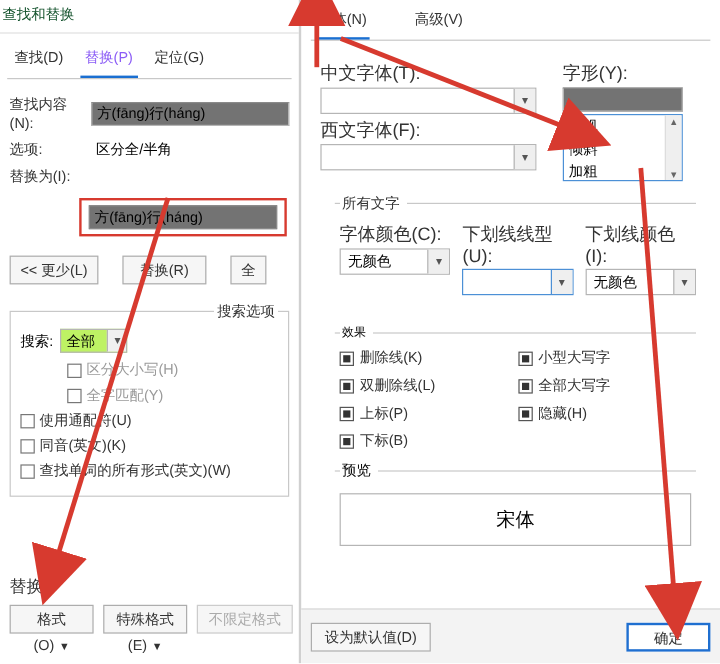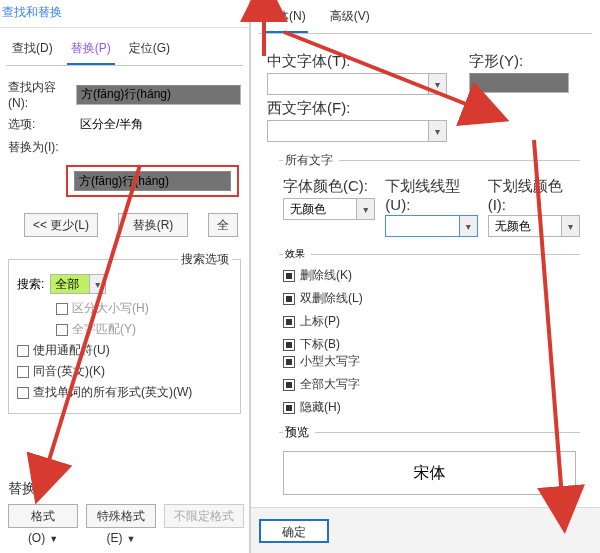--- a/index.html
+++ b/index.html
@@ -21,21 +21,21 @@
   .left-dlg {
     position: absolute;
     left: 0; top: 0;
     width: 250px;
     height: 553px;
     border-right: 1px solid #d0d0d0;
     background: #fff;
   }
   .left-title {
     font-size: 12px;
-    color: #3b82f6;
+    color: #14532d;
     padding: 4px 6px 6px 2px;
     border-bottom: 1px solid #e0e0e0;
   }
   .tabs {
     display: flex;
     gap: 10px;
     padding: 8px 8px 0 8px;
   }
   .tab {
     font-size: 12px;
@@ -82,21 +82,21 @@
     border: 1px solid #adadad;
     background: #f6f6f6;
     font-size: 12px;
     color: #333;
     padding: 0 8px;
     cursor: pointer;
   }
   .btn-row {
     display: flex;
     gap: 20px;
-    padding: 10px 8px 8px 24px;
+    padding: 10px 8px 8px 8px;
   }
   fieldset.search-opts {
     margin: 6px 8px 8px 8px;
     border: 1px solid #c8c8c8;
     padding: 6px 8px 8px 8px;
     position: relative;
   }
   fieldset.search-opts legend {
     font-size: 12px;
     color: #333;
@@ -155,21 +155,21 @@
   .right-dlg {
     position: absolute;
     left: 250px; top: 0;
     width: 350px;
     height: 553px;
     background: #fff;
     padding-top: 4px;
     border-left: 1px solid #d0d0d0;
   }
   .rtabs {
-    display: flex; gap: 20px;
+    display: flex; gap: 36px;
     padding: 0 12px;
   }
   .rtab {
     font-size: 12px;
     padding: 4px 2px 6px 2px;
     color: #333;
     border-bottom: 2px solid transparent;
     cursor: pointer;
   }
   .rtab.active { border-bottom: 2px solid #1a6fd1; }
@@ -215,21 +215,21 @@
   .scrollbit::before {
     content: "▴"; position: absolute; top: 0; left: 0; right: 0;
     text-align: center; font-size: 9px; color: #666;
   }
   .scrollbit::after {
     content: "▾"; position: absolute; bottom: 0; left: 0; right: 0;
     text-align: center; font-size: 9px; color: #666;
   }
 
   fieldset.alltext {
-    margin: 10px 8px 10px 12px;
+    margin: 10px 8px 24px 12px;
     border: none;
     border-top: 1px solid #c8c8c8;
     padding: 0 0 0 4px;
   }
   fieldset.alltext legend { font-size: 12px; color: #333; padding-right: 6px; }
 
   .colorsel-row { display: flex; gap: 10px; margin-top: 4px; }
   .colorsel-col { flex: 1; }
   .small-sel {
     height: 22px; width: 100%;
@@ -248,21 +248,21 @@
   }
   .small-sel.blue .arrowbtn { border-left-color: #4c90d6; }
 
   fieldset.effects {
     margin: 4px 8px 8px 12px;
     border: none;
     border-top: 1px solid #c8c8c8;
     padding: 6px 0 0 4px;
   }
   fieldset.effects legend { font-size: 10px; padding-right: 6px; }
-  .eff-row { display: flex; flex-direction: column; }
+  .eff-row { display: flex; }
   .eff-col { flex: 1; display: flex; flex-direction: column; gap: 6px; }
   .tri-cb {
     width: 12px; height: 12px;
     border: 1px solid #555;
     background: #fff;
     position: relative;
     display: inline-block;
     margin-right: 5px;
   }
   .tri-cb::after { 
@@ -408,20 +408,26 @@
             <span class="arrowbtn">▾</span>
           </div>
           <div class="section-lbl" style="">西文字体(F):</div>
           <div class="rselect">
             <span class="arrowbtn">▾</span>
           </div>
         </div>
         <div style="width:100px">
           <div class="section-lbl">字形(Y):</div>
           <input class="text-input" style="height: 20px; width: 100%;" type="text">
+          <div class="listbox blue" style="margin-top:2px">
+            <div class="item">常规</div>
+            <div class="item">倾斜</div>
+            <div class="item">加粗</div>
+            <div class="scrollbit"></div>
+          </div>
         </div>
       </div>
 
       <fieldset class="alltext">
         <legend>所有文字</legend>
         <div class="colorsel-row">
           <div class="colorsel-col">
             <div class="section-lbl">字体颜色(C):</div>
             <div class="small-sel">
               <span>无颜色</span>
@@ -482,20 +488,21 @@
         </div>
       </fieldset>
 
       <fieldset class="preview">
         <legend>预览</legend>
         <div class="preview-box">宋体</div>
       </fieldset>
     </div>
 
     <div class="right-footer">
+      <div class="btn" style="min-width:100px">设为默认值(D)</div>
       <div class="btn ok-btn-blue" style="min-width:70px">确定</div>
     </div>
   </div>
 
   <svg class="arrows" width="600" height="553">
     <defs>
       <marker id="ah" markerWidth="12" markerHeight="12" refX="3" refY="6" orient="auto">
         <path d="M0,0 L12,6 L0,12 Z" fill="#d73a2f"></path>
       </marker>
     </defs>

